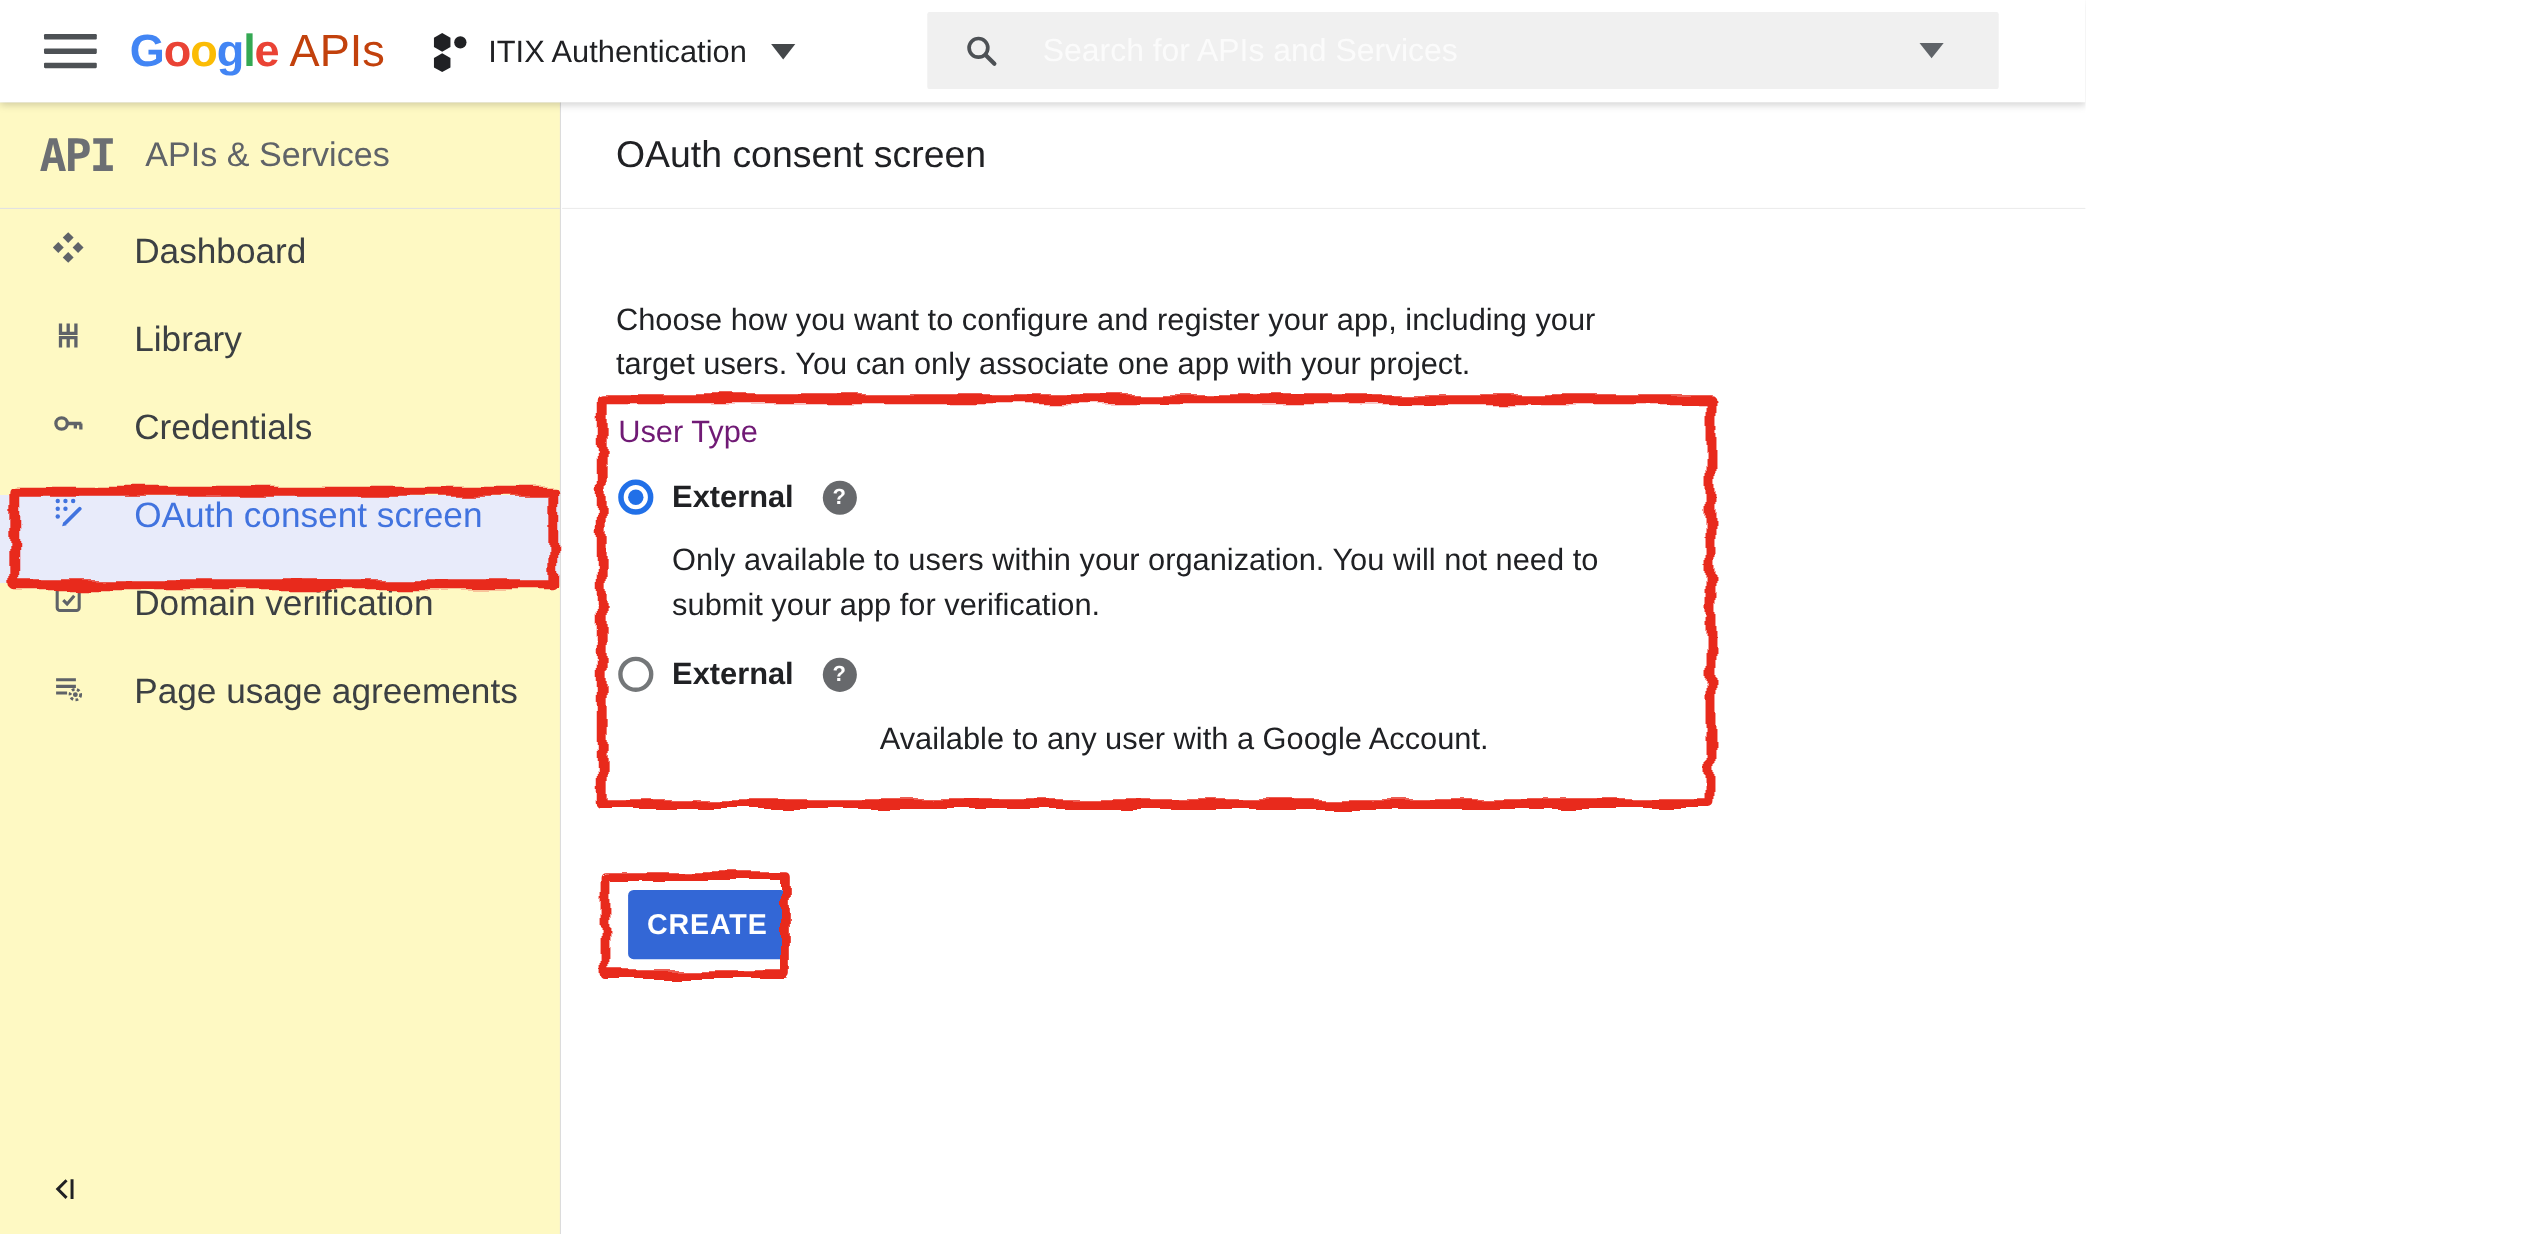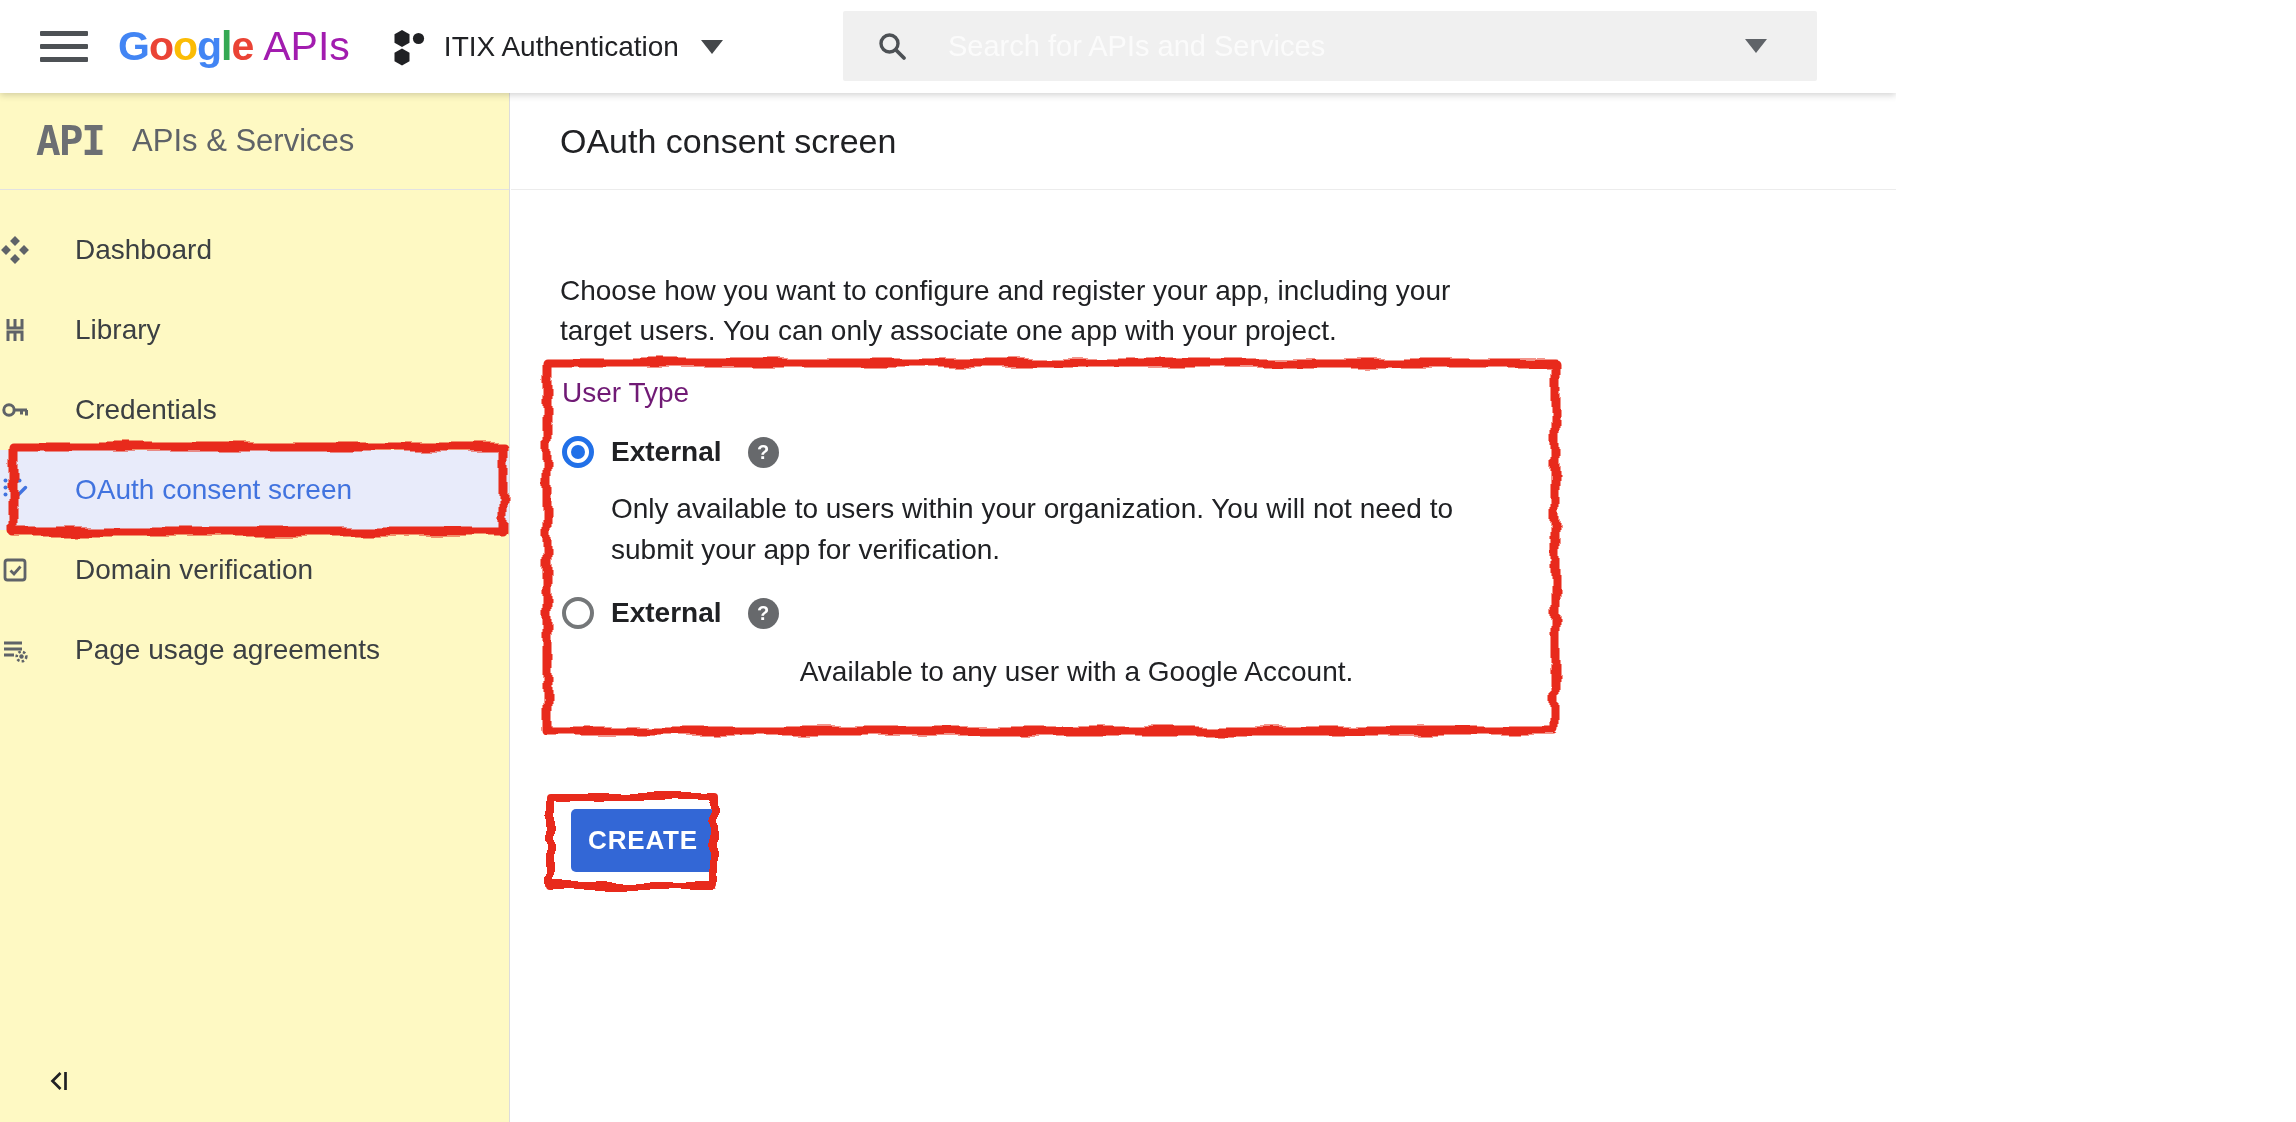--- a/index.html
+++ b/index.html
@@ -7,21 +7,21 @@
   .screen{position:relative;width:1896px;height:1122px;background:#fff;overflow:hidden;
           font-family:"Liberation Sans","DejaVu Sans",sans-serif;color:#202124;}
 
   
   .topbar{position:absolute;top:0;left:0;right:0;height:93px;background:#fff;z-index:30;
           box-shadow:0 2px 7px rgba(0,0,0,0.18);display:flex;align-items:center;}
   .hamburger{margin-left:40px;width:48px;cursor:pointer;}
   .hamburger div{height:5px;background:#4d5155;border-radius:1px;margin:8px 0;}
   .glogo{margin-left:30px;display:flex;align-items:baseline;font-size:41px;letter-spacing:-1px;
          font-weight:bold;user-select:none;}
-  .glogo .suffix{color:#a21caf;font-weight:400;margin-left:10px;letter-spacing:0;}
+  .glogo .suffix{color:#c2410c;font-weight:400;margin-left:10px;letter-spacing:0;}
   .proj{margin-left:42px;display:flex;align-items:center;cursor:pointer;}
   .proj .pname{margin-left:16px;font-size:28px;color:#202124;}
   .caret{width:0;height:0;border-left:11px solid transparent;border-right:11px solid transparent;
          border-top:14px solid #44474a;}
   .proj .caret{margin-left:22px;}
   .searchbar{position:absolute;left:843px;top:11px;width:974px;height:70px;background:#f0f0f0;
              border-radius:2px;display:flex;align-items:center;}
   .searchbar .sicon{margin-left:33px;flex:none;display:flex;}
   .searchbar input{flex:1;margin-left:38px;border:none;outline:none;background:transparent;
                    font-size:29px;color:#5f6368;font-family:inherit;}
@@ -37,22 +37,22 @@
           overflow:hidden;cursor:pointer;}
 
   
   .sidebar{position:absolute;top:93px;left:0;width:510px;bottom:0;background:#fef9c3;
            border-right:1px solid #dcdcdc;z-index:5;box-sizing:border-box;}
   .side-head{height:96px;border-bottom:1px solid #e2e2e2;display:flex;align-items:center;}
   .api-logo{margin-left:36px;font-family:"DejaVu Sans Mono","Liberation Mono",monospace;
             font-weight:bold;font-size:41px;color:#6c6f73;letter-spacing:-2px;}
   .side-title{margin-left:28px;font-size:31px;color:#5f6368;}
   .nav{position:absolute;top:117px;left:0;right:0;}
-  .nav-item{height:80px;display:flex;align-items:center;cursor:pointer;
-            font-size:28px;color:#3c4043;}
+  .nav-item{height:80px;display:flex;padding-left:47px;cursor:pointer;
+            font-size:32px;color:#3c4043;}
   .nav-item .nicon{flex:none;width:30px;height:30px;display:flex;}
   .nav-item .nlabel{margin-left:45px;}
   .collapse{position:absolute;left:47px;bottom:26px;cursor:pointer;display:flex;}
 
   
   .main{position:absolute;top:93px;left:511px;right:0;bottom:0;background:#fff;}
   .page-head{height:96px;border-bottom:1px solid #ececec;display:flex;align-items:center;
              padding-left:49px;}
   .page-title{font-size:34px;color:#202124;}
   .intro{position:absolute;top:150px;left:49px;font-size:28px;line-height:40px;color:#202124;

